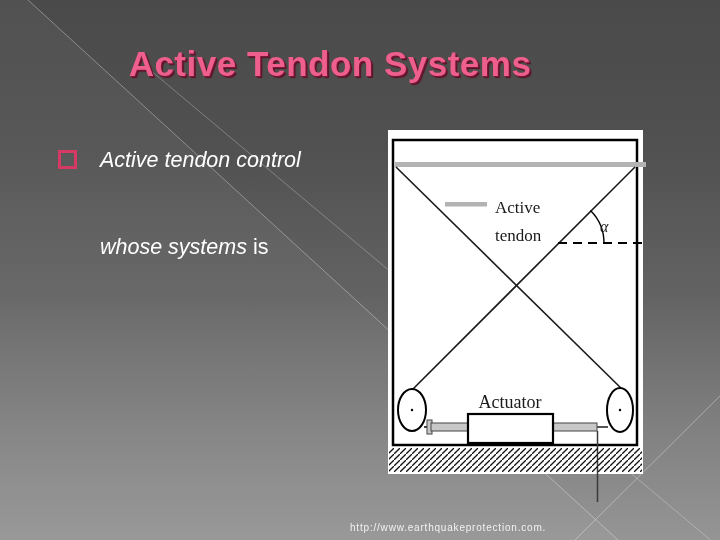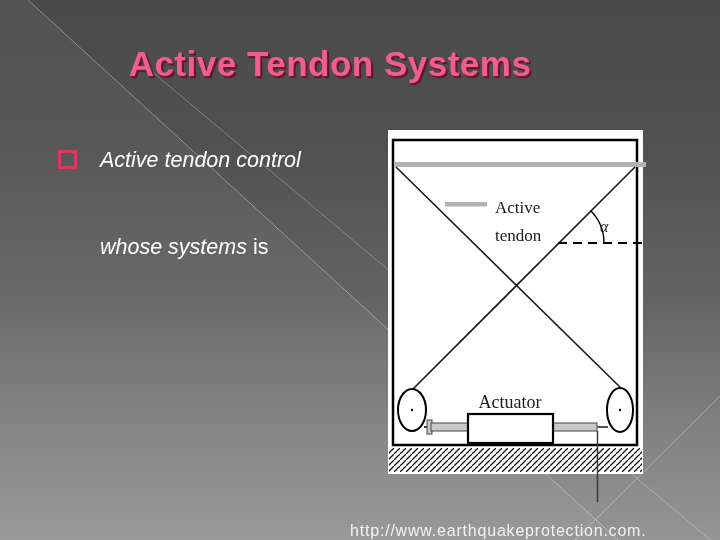--- a/index.html
+++ b/index.html
@@ -30,21 +30,21 @@
     font-size:21.5px;line-height:29px;color:#ffffff;
   }
   .body-text .it{font-style:italic;}
   .figure{
     position:absolute;left:388px;top:130px;width:255px;height:344px;
   }
   .figure svg{overflow:visible;display:block;}
   .fig-label{font-family:"Liberation Serif",serif;fill:#1a1a1a;}
   .url{
     position:absolute;left:350px;top:522px;
-    font-size:16px;letter-spacing:0.8px;color:#f2f2f2;
+    font-size:10px;letter-spacing:0.8px;color:#f2f2f2;
   }
 </style>
 </head>
 <body>
 
 <div class="slide">
 
   <svg class="bg-lines" viewBox="0 0 720 540">
     <polygon points="0,0 28,0 618,540 0,540" fill="rgba(255,255,255,0.045)"></polygon>
     <line x1="28" y1="0" x2="618" y2="540" stroke="rgba(255,255,255,0.35)" stroke-width="1"></line>

